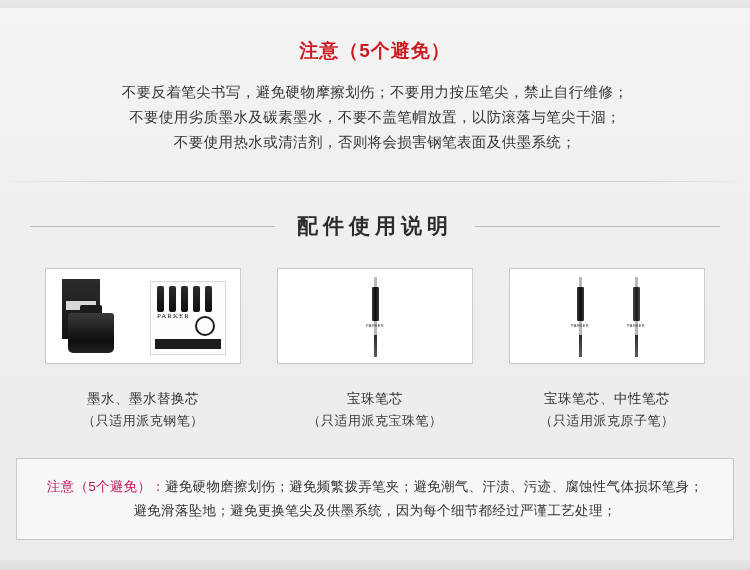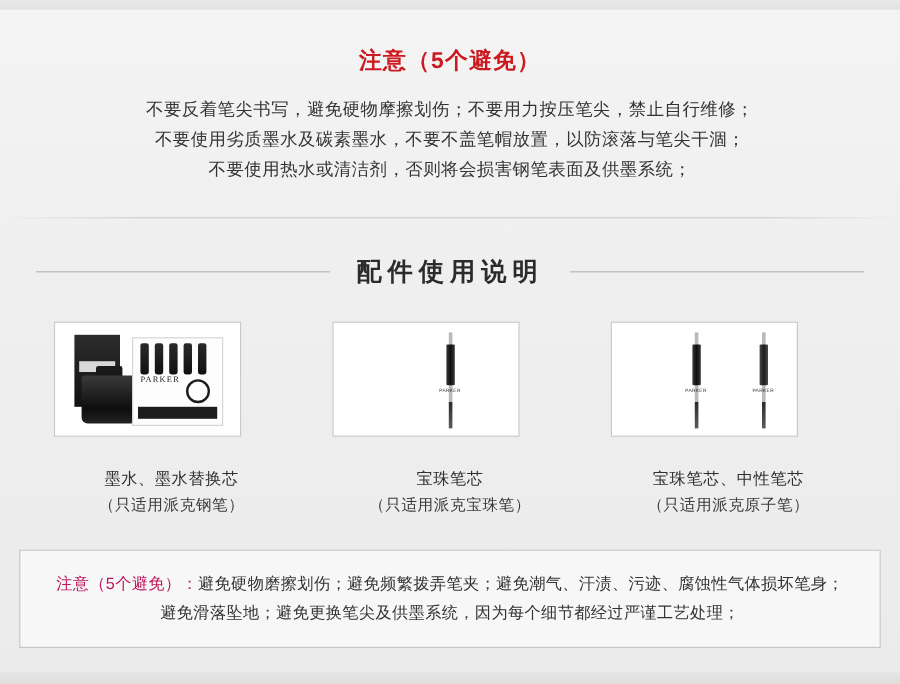--- a/index.html
+++ b/index.html
@@ -78,21 +78,21 @@
     display: flex;
     justify-content: center;
     gap: 36px;
     margin-top: 28px;
   }
   .card {
     width: 196px;
     text-align: center;
   }
   .thumb {
-    width: 156px;
+    width: 196px;
     height: 96px;
     border: 1px solid #c9c9c9;
     background: #ffffff;
     box-sizing: border-box;
     position: relative;
     overflow: hidden;
   }
   .caption {
     margin-top: 24px;
     font-size: 13.5px;

